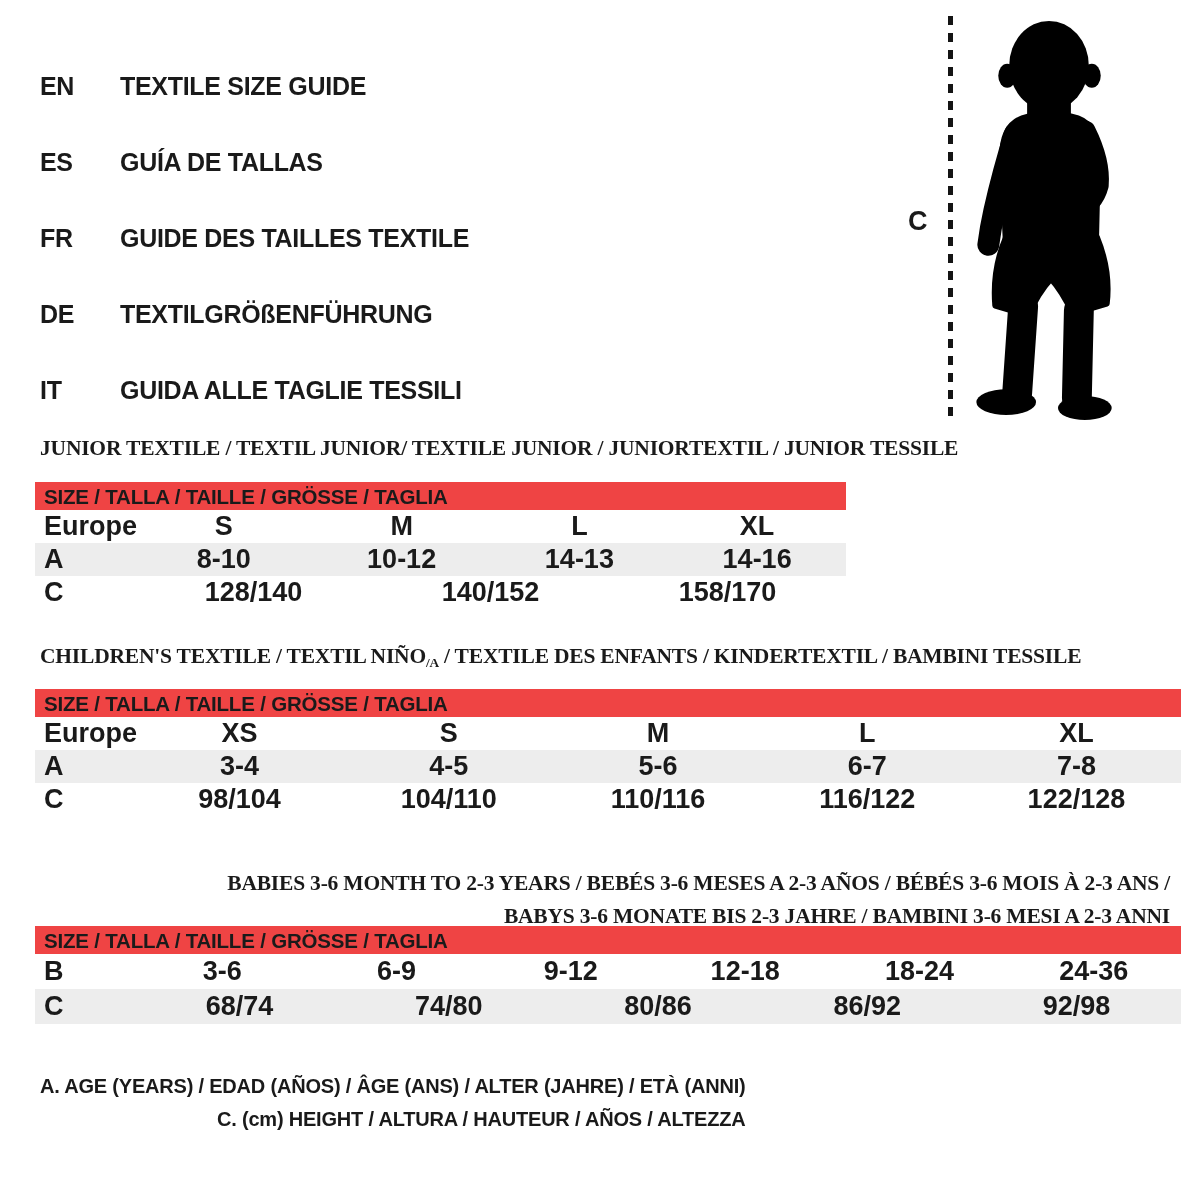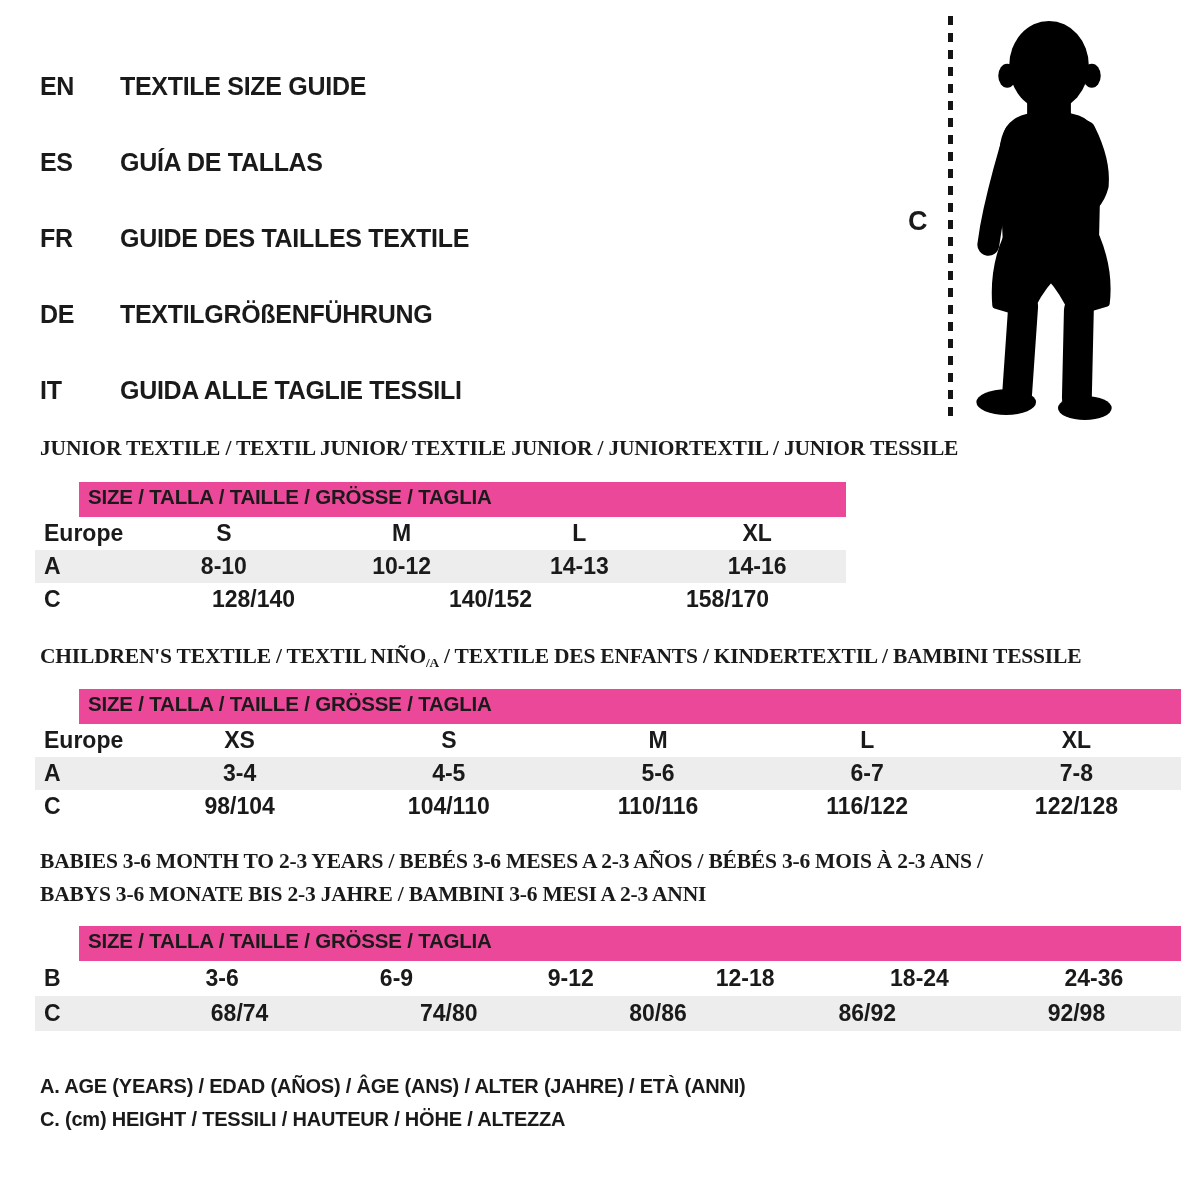--- a/index.html
+++ b/index.html
@@ -26,40 +26,40 @@
   .dash-line {
     position: absolute; left: 948px; top: 16px; width: 5px; height: 400px;
     background: repeating-linear-gradient(to bottom, #141414 0 9px, transparent 9px 17px);
   }
   .silhouette { position: absolute; left: 960px; top: 12px; }
 
   
   .section-title { position: absolute; left: 40px; font-size: 21.5px; letter-spacing: -0.2px; white-space: nowrap; font-family: Liberation Serif, serif; }
   .title-junior   { top: 436px; }
   .title-children { top: 644px; }
-  .title-babies   { top: 845px; line-height: 33px; white-space: normal; width: 1130px; }
+  .title-babies   { top: 867px; line-height: 33px; white-space: normal; width: 1130px; text-align: right; }
   .title-sub { font-size: 0.62em; vertical-align: -0.28em; }
 
   
   .size-table { position: absolute; left: 35px; }
   .table-junior   { top: 482px; width: 811px; }
   .table-children { top: 689px; width: 1146px; }
   .table-babies   { top: 926px; width: 1146px; }
   .thead {
-    background: #ec4899; height: 35px; line-height: 29px;
-    padding-left: 9px; font-size: 20.5px; letter-spacing: -0.2px; margin-left: 44px;
+    background: #ef4444; height: 28px; line-height: 29px;
+    padding-left: 9px; font-size: 20.5px; letter-spacing: -0.2px;
   }
-  .trow { display: flex; height: 33px; line-height: 33px; font-size: 23px; }
+  .trow { display: flex; height: 33px; line-height: 33px; font-size: 27px; }
   .table-babies .trow { height: 35px; line-height: 35px; }
   .trow.shaded { background: #ededed; }
   .tlabel { width: 100px; padding-left: 9px; text-align: left; }
   .tcell { flex: 1; text-align: center; }
 
   
-  .legend { position: absolute; left: 40px; top: 1070px; font-size: 20px; line-height: 32.5px; letter-spacing: -0.2px; }
+  .legend { position: absolute; left: 40px; top: 1070px; font-size: 20px; line-height: 32.5px; letter-spacing: -0.2px; text-align: right; }
 </style>
 </head>
 <body>
 
 <div class="page">
 
   <div class="langs">
     <div class="lang-row">
       <span class="lang-code">EN</span>
       <span class="lang-title">TEXTILE SIZE GUIDE</span>
@@ -183,16 +183,16 @@
         <span class="tcell">68/74</span>
         <span class="tcell">74/80</span>
         <span class="tcell">80/86</span>
         <span class="tcell">86/92</span>
         <span class="tcell">92/98</span>
       </div>
     </div>
 
   <div class="legend">
     <div>A. AGE (YEARS) / EDAD (AÑOS) / ÂGE (ANS) / ALTER (JAHRE) / ETÀ (ANNI)</div>
-    <div>C. (cm) HEIGHT / TESSILI / HAUTEUR / HÖHE / ALTEZZA</div>
+    <div>C. (cm) HEIGHT / ALTURA / HAUTEUR / AÑOS / ALTEZZA</div>
   </div>
 
 </div>
 
 </body></html>

